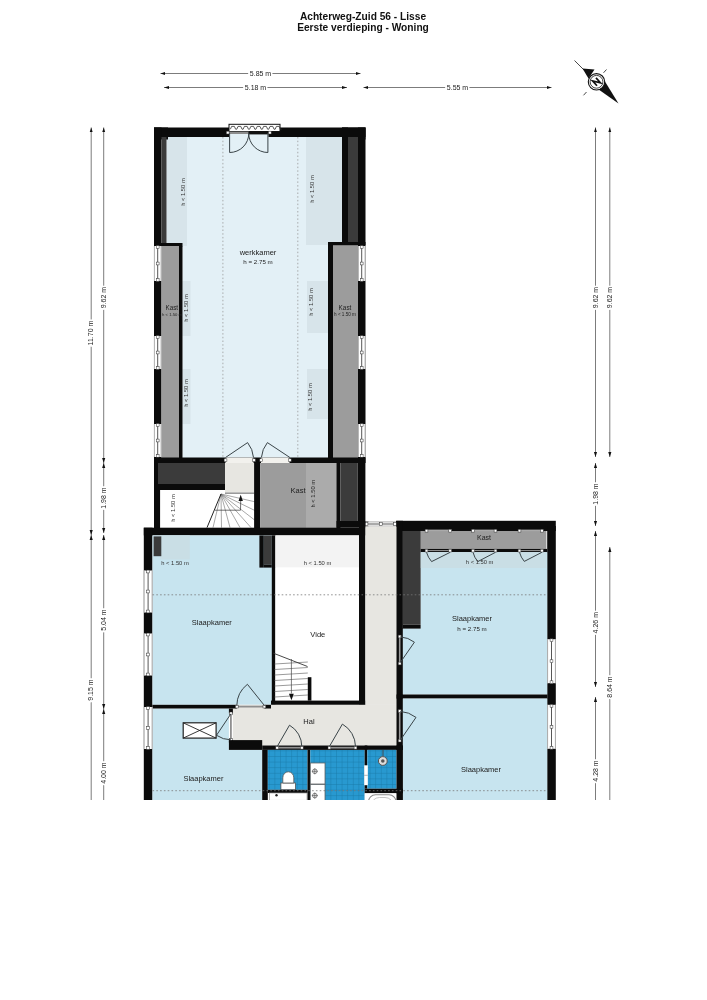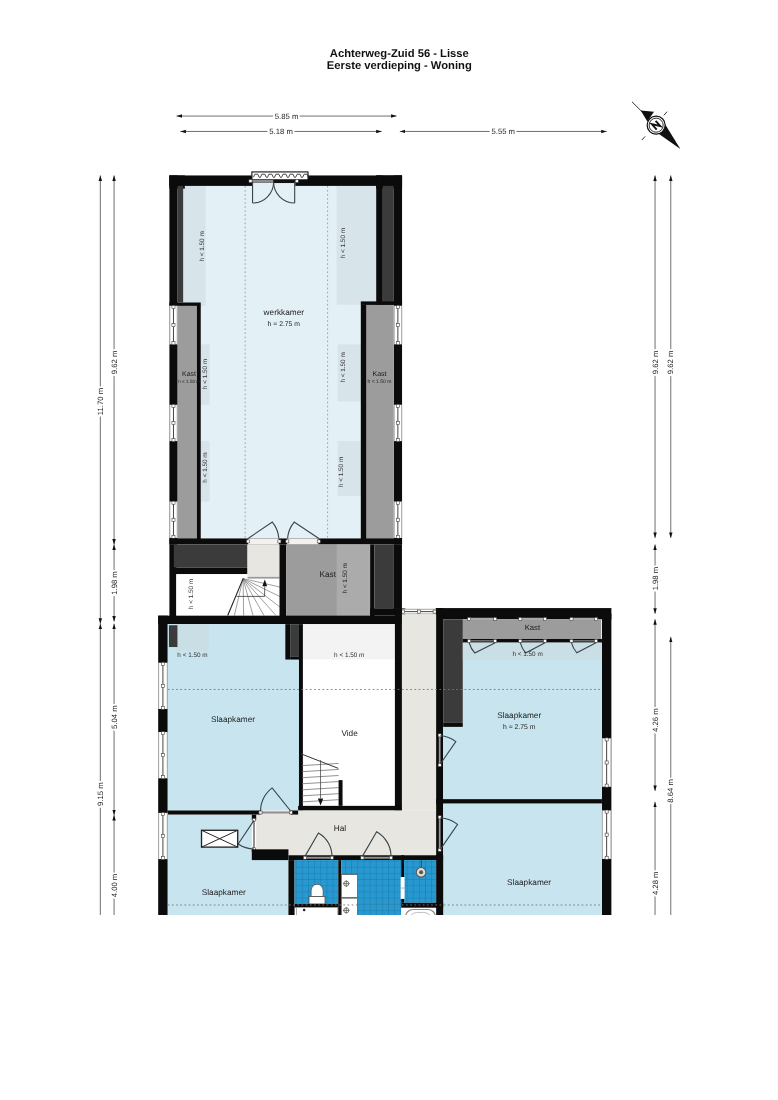--- a/index.html
+++ b/index.html
@@ -1,16 +1,16 @@
 <!DOCTYPE html>
 <html><head>
 <meta charset="utf-8">
 <style>
   html,body{margin:0;padding:0;background:#ffffff;}
-  .page{position:relative;width:707px;height:800px;background:#fff;overflow:hidden;transform:translateZ(0);margin-top:32px;}
+  .page{position:relative;width:707px;height:800px;background:#fff;overflow:hidden;transform:translateZ(0);}
   svg{position:absolute;top:0;left:0;}
   text{font-family:"Liberation Sans", sans-serif;}
 </style>
 </head>
 <body>
 <div class="page">
 <svg width="707" height="1000" viewBox="0 0 707 1000">
 
 <g>
 <text x="363" y="19.5" font-size="10.2" font-weight="bold" fill="#111" text-anchor="middle">Achterweg-Zuid 56 - Lisse</text>

